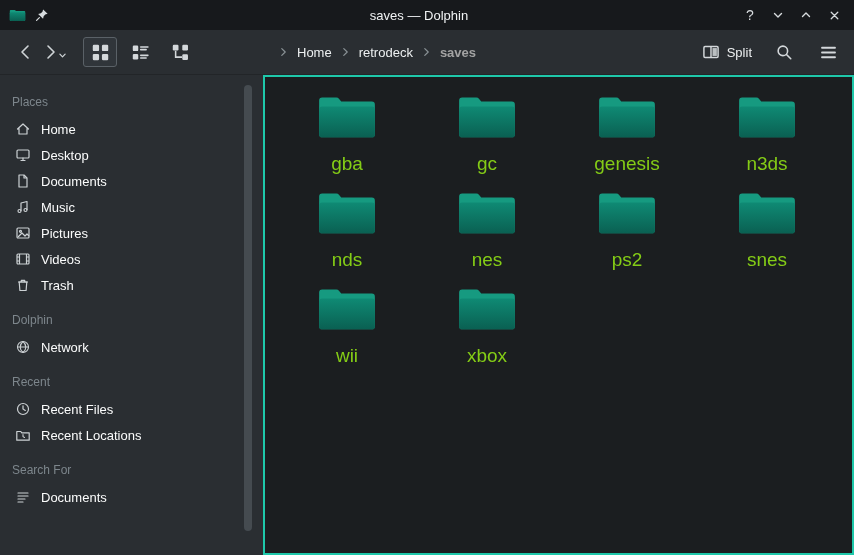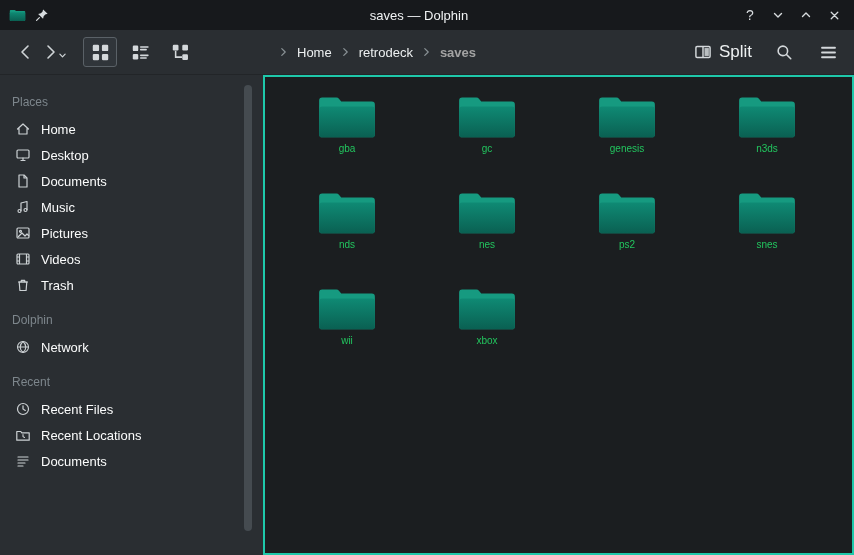--- a/index.html
+++ b/index.html
@@ -39,42 +39,42 @@
   .view-btn { width:34px; height:30px; display:flex; align-items:center; justify-content:center;
               border:1px solid transparent; border-radius:3px; }
   .view-btn.checked { border-color:#5a6167; background:#30353a; }
 
   .breadcrumb { display:flex; align-items:center; gap:7px; margin-left:82px; font-size:13px; color:#edf0f1; }
   .crumb { padding:1px 2px; white-space:nowrap; }
   .crumb.current { font-weight:700; color:#a3a3a3; }
   .sep { display:flex; align-items:center; }
 
   .toolbar-right { margin-left:auto; display:flex; align-items:center; gap:16px; }
-  .split-btn { display:flex; align-items:center; gap:7px; font-size:17px; color:#edf0f1; padding:4px 2px; }
+  .split-btn { display:flex; align-items:center; gap:7px; font-size:13px; color:#edf0f1; padding:4px 2px; }
   .icon-btn { width:28px; height:28px; display:flex; align-items:center; justify-content:center; }
 
   
   .body { flex:1; display:flex; min-height:0; }
 
   .places { width:238px; background:#2a2e32; overflow:hidden; font-size:13px; padding-top:4px; }
   .section-title { color:#7d868c; font-size:12px; margin:15px 0 7px 12px; }
   .section-title.first { margin-top:16px; }
   .place-item { display:flex; align-items:center; gap:10px; height:26px; padding-left:15px; color:#fbfcfc; cursor:default; }
   .place-item .icn { display:flex; width:16px; flex:0 0 16px; }
 
   .scrollstrip { width:25px; background:#2a2e32; position:relative; }
   .scroll-thumb { position:absolute; left:6px; top:10px; width:8px; height:446px; border-radius:4px; background:#454b50; }
 
   .view {
     flex:1; border:2px solid var(--accent); background:#1b1e20;
     display:flex; flex-wrap:wrap; align-content:flex-start;
     padding:14px 0 0 12px;
   }
   .folder-cell { width:140px; height:96px; display:flex; flex-direction:column; align-items:center; }
-  .folder-cell .label { margin-top:2px; font-size:10px; color:#22c55e; }
+  .folder-cell .label { margin-top:12px; font-size:19px; color:#84cc16; }
   .folder-cell.hovered .label { }
 
   svg { display:block; }
 </style>
 </head>
 <body>
 
 <svg width="0" height="0" style="position:absolute">
   <defs>
     <linearGradient id="foldg" x1="0" y1="0" x2="0" y2="1">
@@ -312,20 +312,21 @@
       <div class="place-item">
         <span class="icn">
           <svg width="16" height="16" viewBox="0 0 16 16" fill="none" stroke="#ccd1d4" stroke-width="1.2" stroke-linecap="round" stroke-linejoin="round">
               <path d="M1.8 4.5h4l1 1.3h7.4v7.4H1.8z"></path>
               <path d="M8 7.6v2l1.5.9" stroke-width="1.1"></path>
             </svg>
         </span>
         <span>Recent Locations</span>
       </div>
 
+      <div class="section-title">Search For</div>
       <div class="place-item">
         <span class="icn">
           <svg width="16" height="16" viewBox="0 0 16 16" fill="none" stroke="#ccd1d4" stroke-width="1.2" stroke-linecap="round">
               <path d="M3 4h10M3 7h10M3 10h7M3 13h5"></path>
             </svg>
         </span>
         <span>Documents</span>
       </div>
 
     </div>

